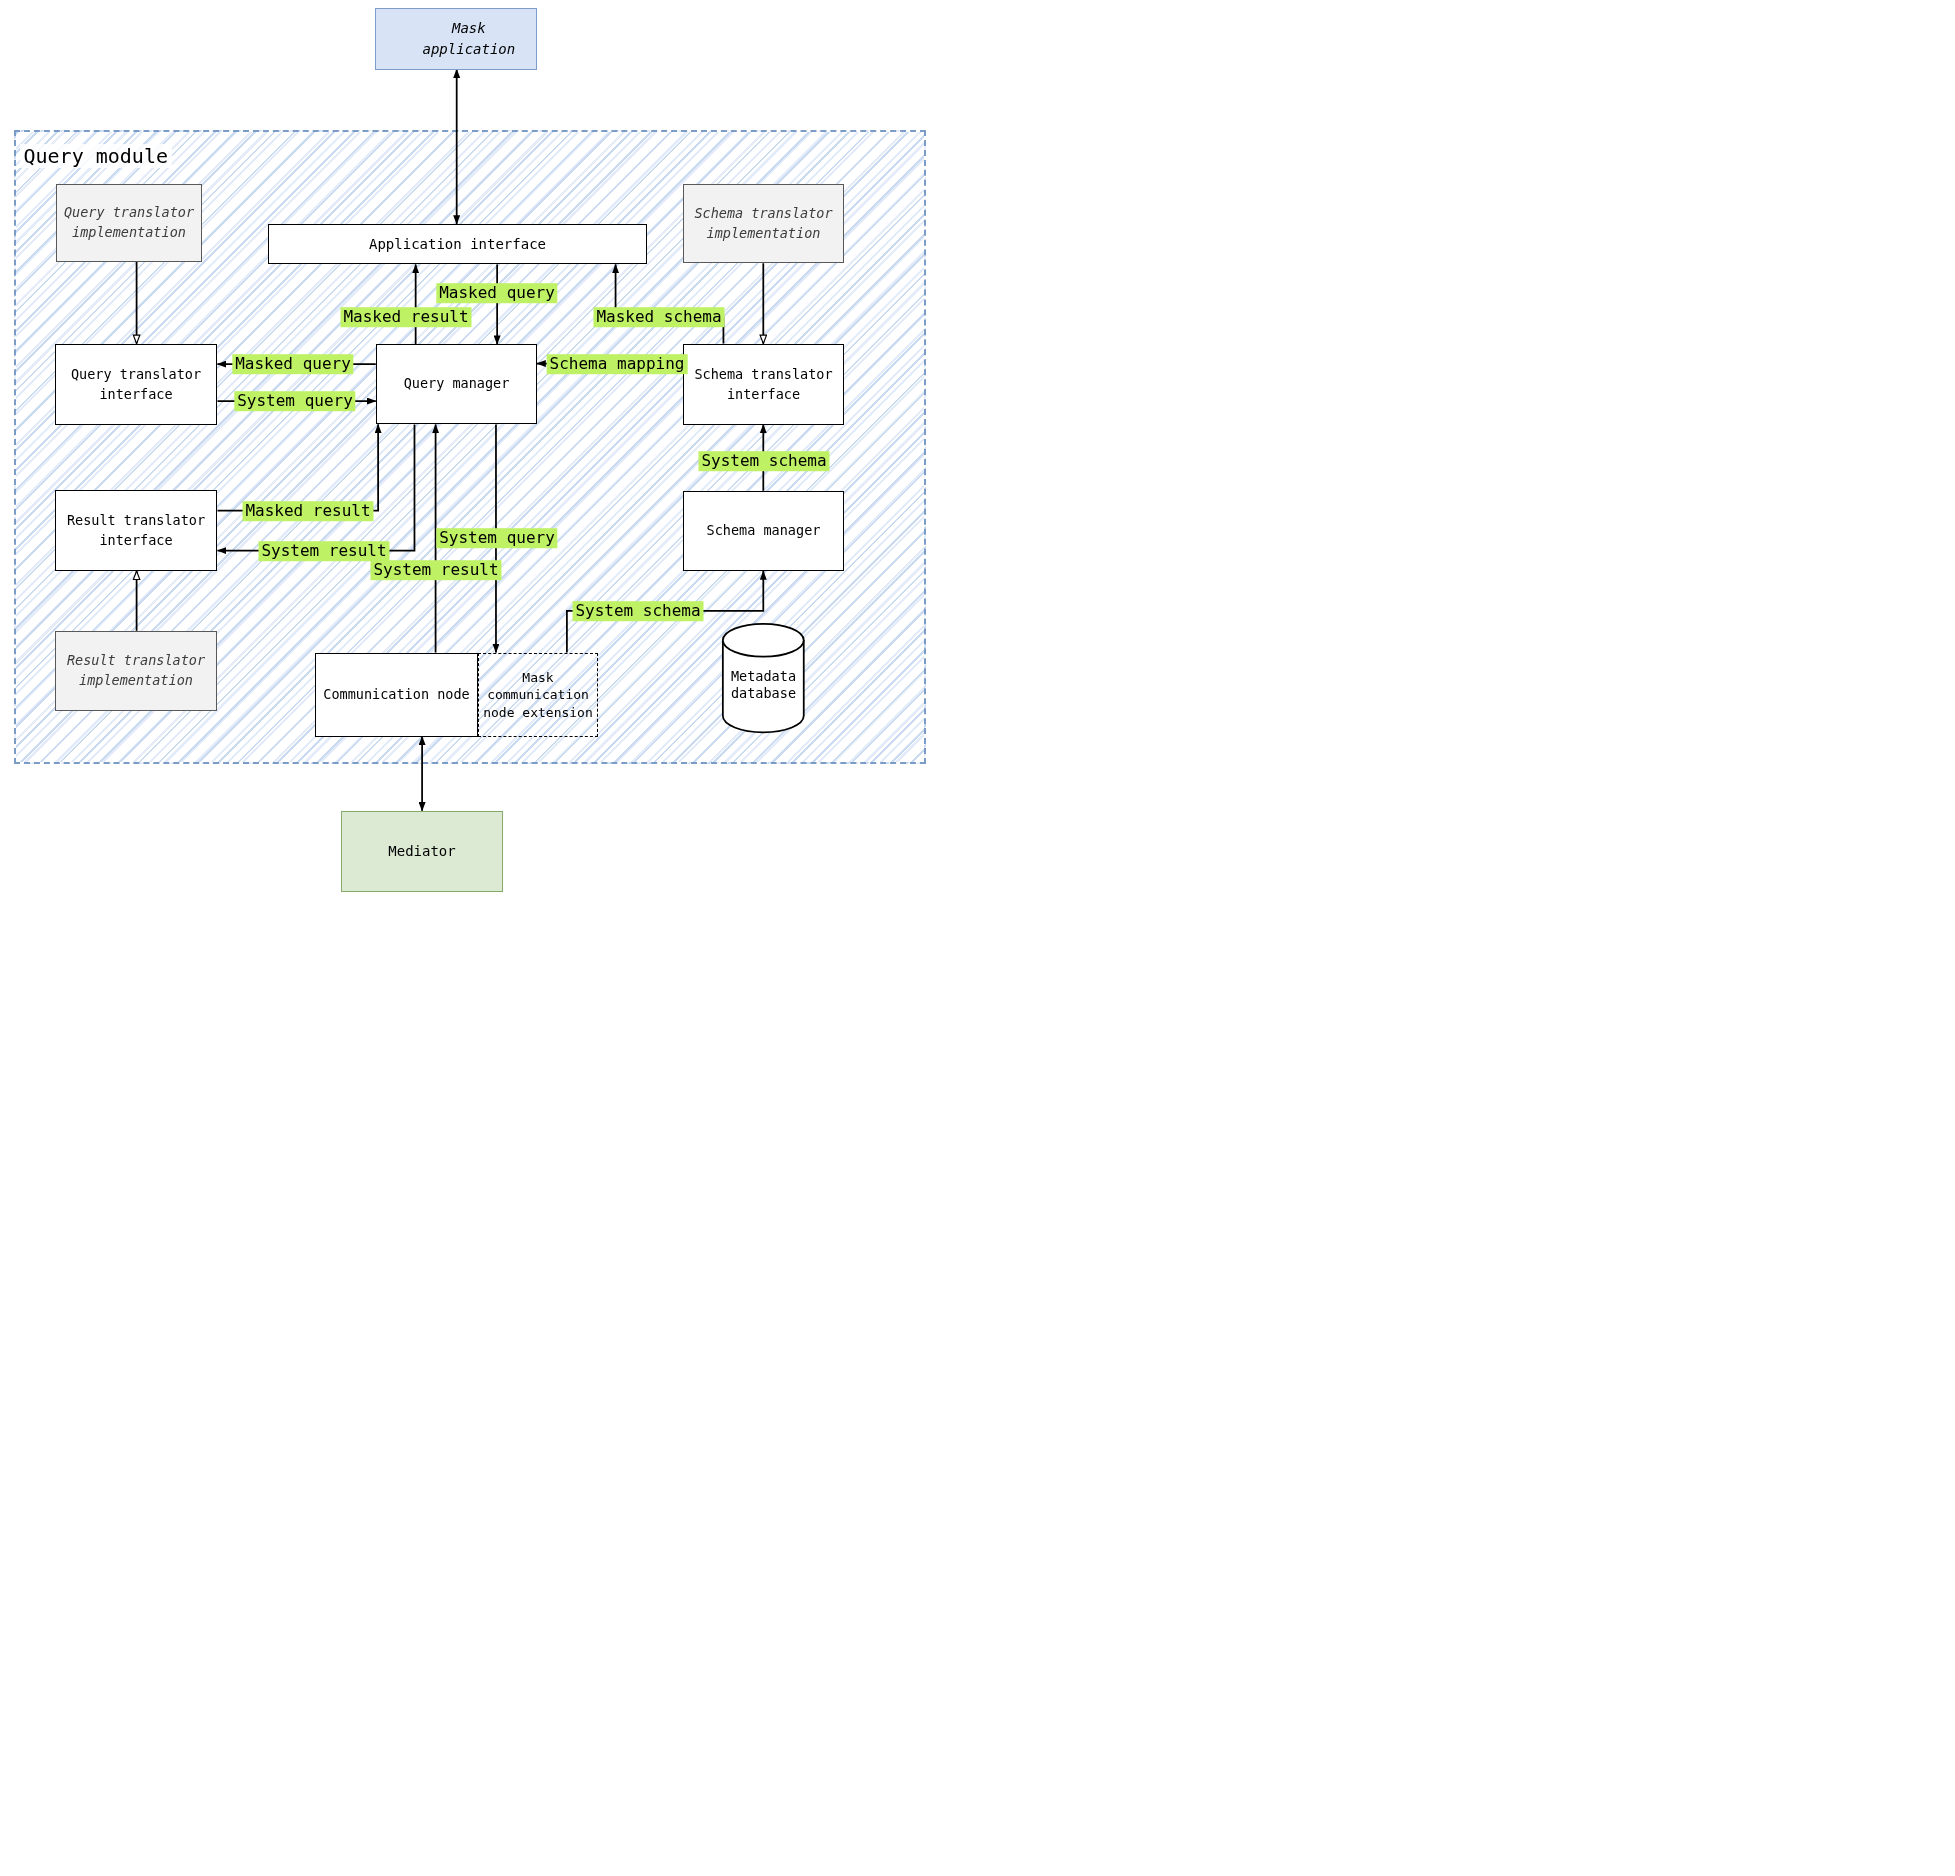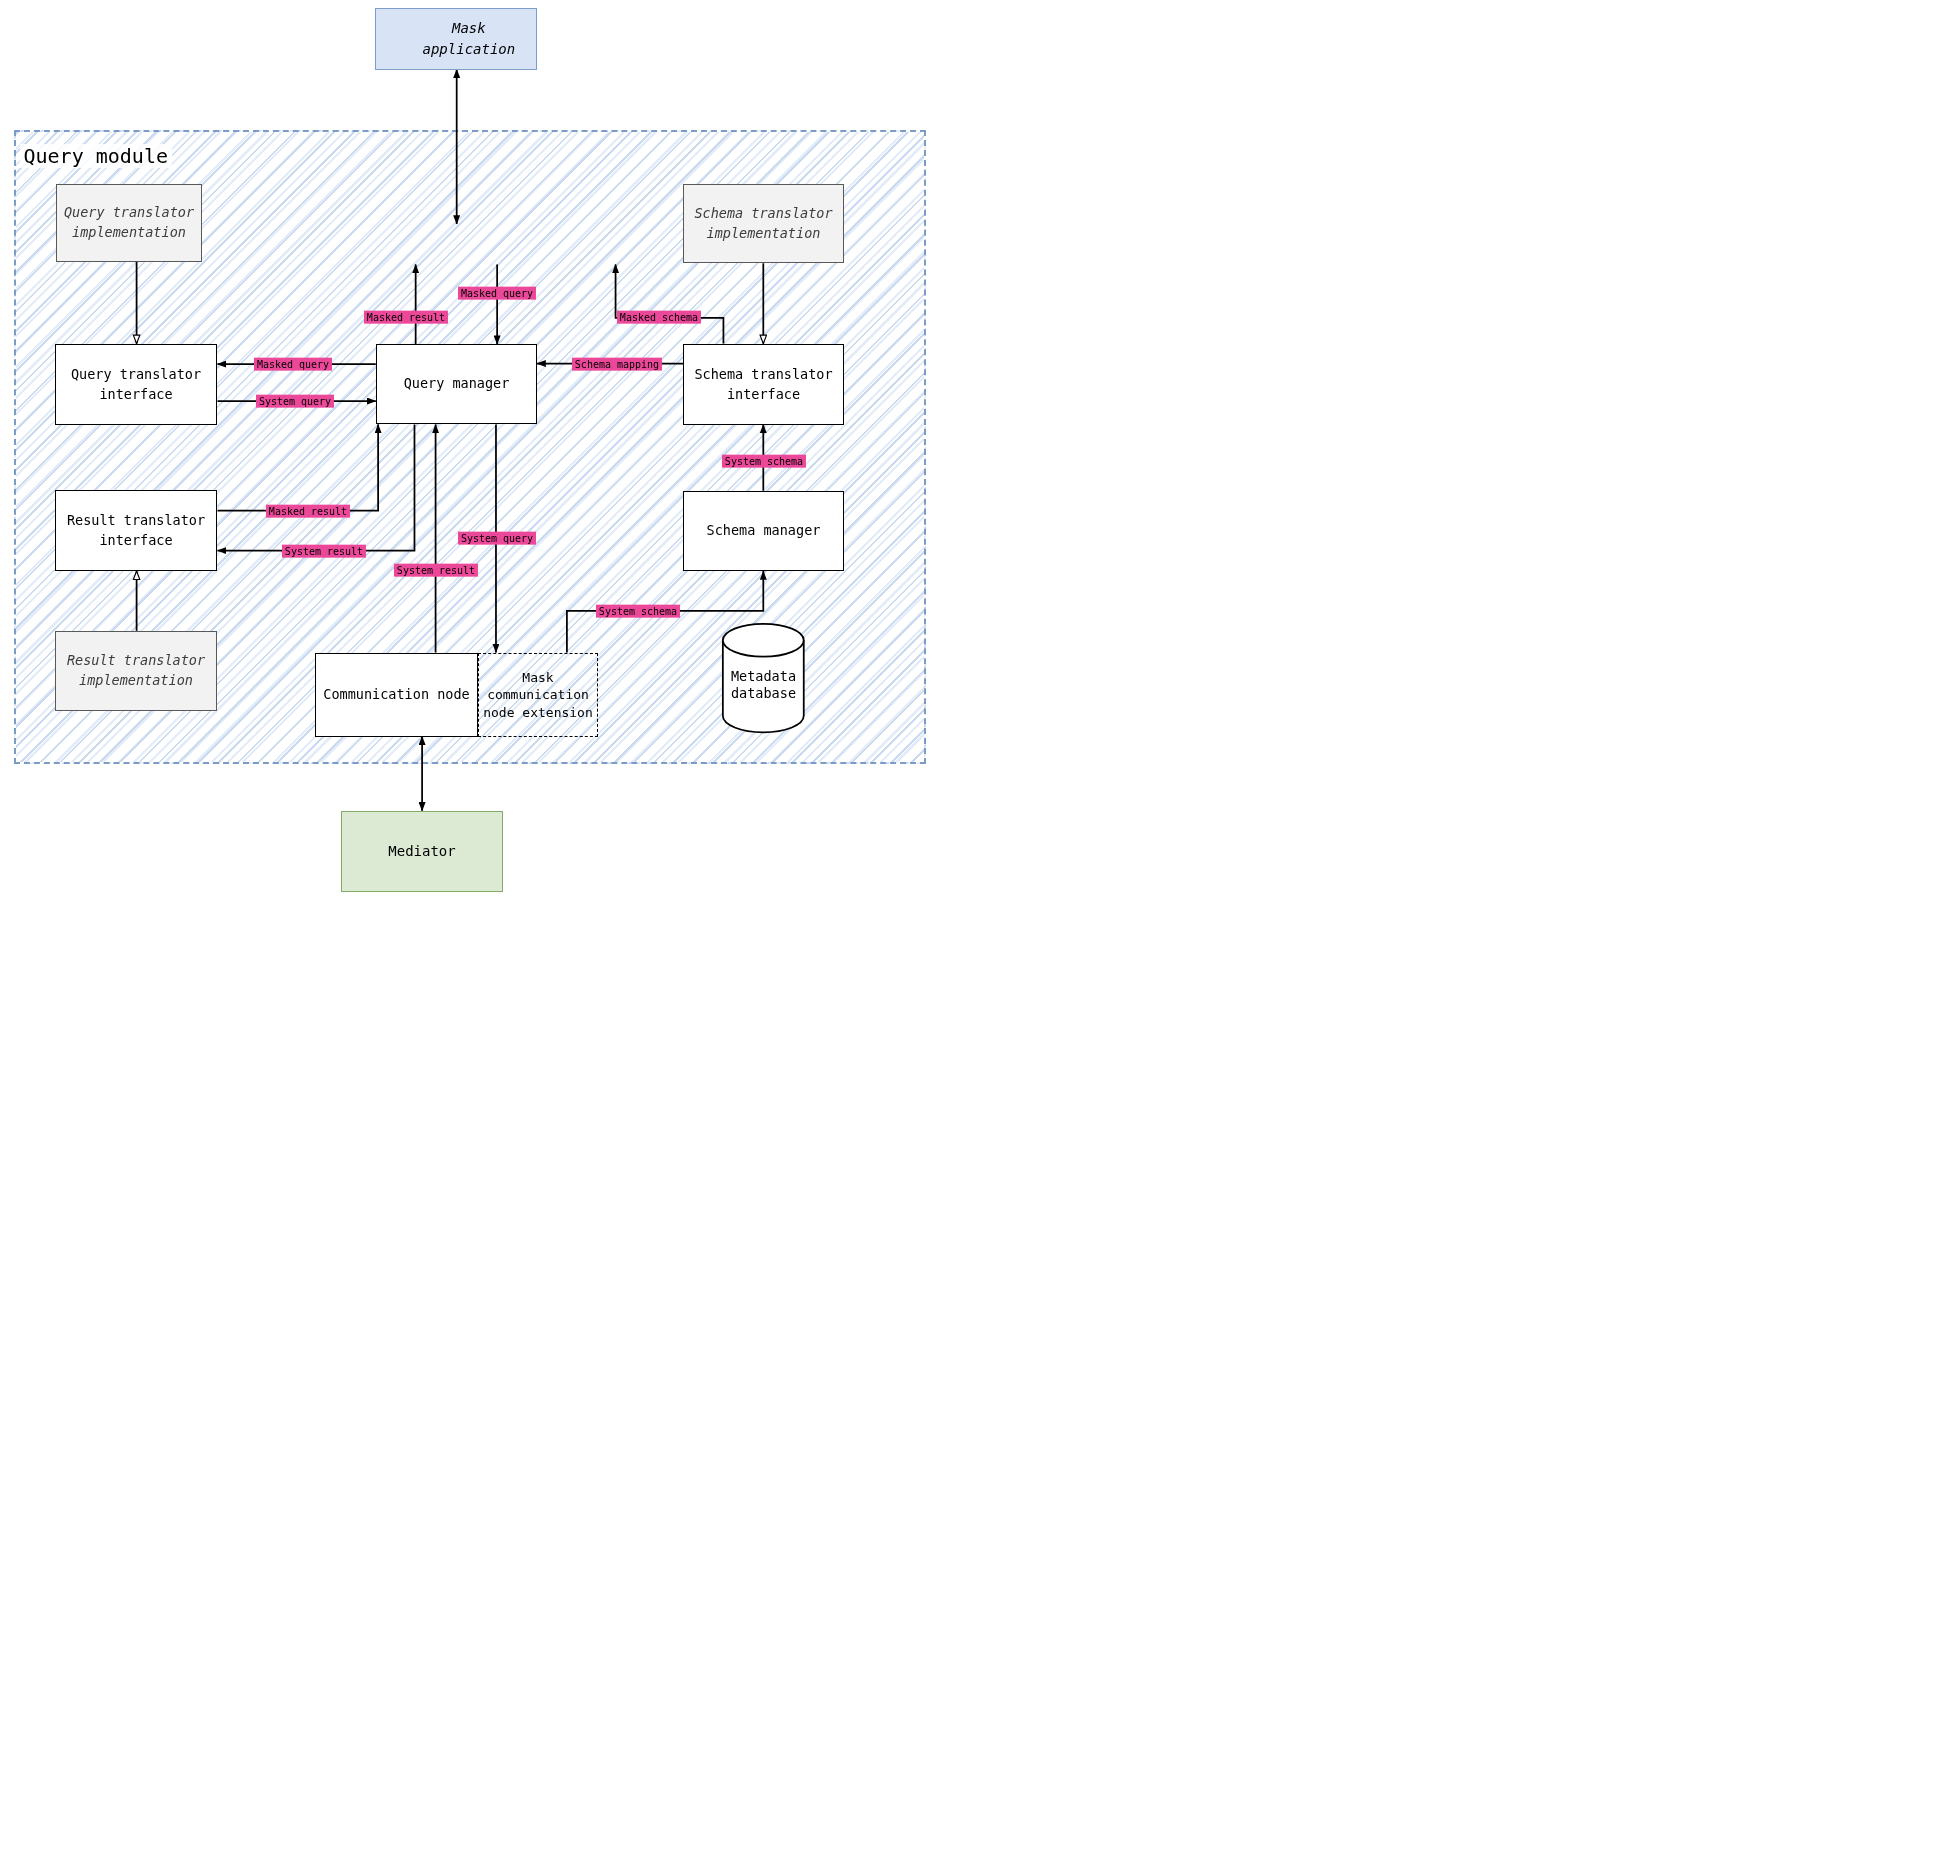--- a/index.html
+++ b/index.html
@@ -50,21 +50,21 @@
     border:1.8px solid var(--mediator-border);
     font-size:14px;
   }
   .box.dashedbox{border:1.8px dashed #000;background:transparent;line-height:1.35}
   .db-label{
     position:absolute;display:flex;align-items:center;justify-content:center;
     text-align:center;font-size:13.5px;line-height:1.25;z-index:4;color:#000;
   }
   .edge-label{
     position:absolute;transform:translate(-50%,-50%);
-    font-size:10px;color:#000;background:#ec4899;padding:0.6px 2.9px;
+    font-size:16px;color:#000;background:#bef264;padding:0.6px 2.9px;
     white-space:nowrap;z-index:5;line-height:1.15;
   }
 </style>
 </head>
 <body>
 
 <div class="canvas">
 
   <div class="module"></div>
   <div class="module-title">Query module</div>
@@ -109,20 +109,23 @@
   </div>
 
   <div class="box impl" style="left:56px;top:184px;width:146px;height:78px">
     <span>Query translator implementation</span>
   </div>
 
   <div class="box impl" style="left:683px;top:184px;width:161px;height:79px">
     <span>Schema translator implementation</span>
   </div>
 
+  <div class="box appif" style="left:268px;top:224px;width:379px;height:40px">
+    <span>Application interface</span>
+  </div>
 
   <div class="box" style="left:55px;top:344px;width:162px;height:81px">
     <span>Query translator interface</span>
   </div>
 
   <div class="box" style="left:376px;top:344px;width:161px;height:80px">
     <span>Query manager</span>
   </div>
 
   <div class="box" style="left:683px;top:344px;width:161px;height:81px">

